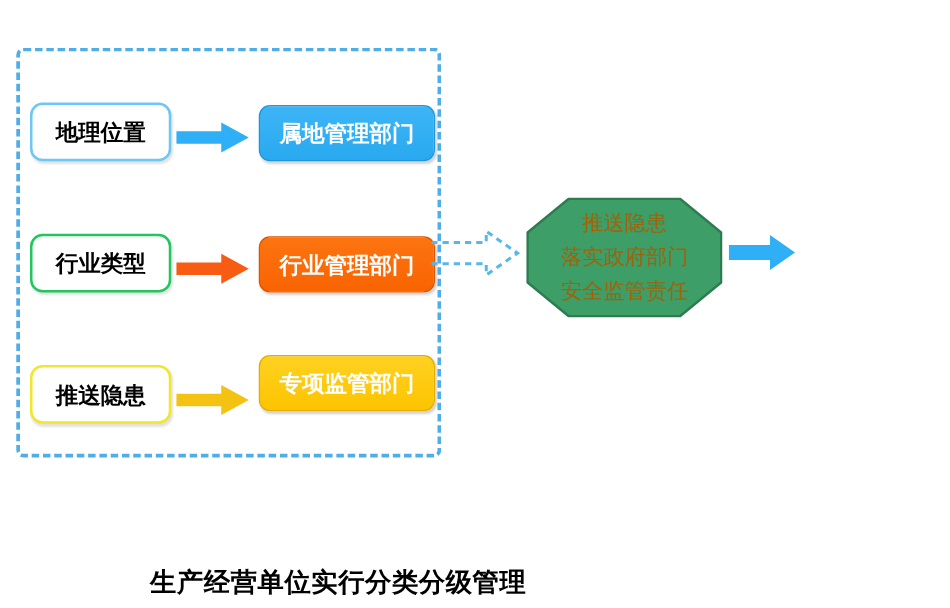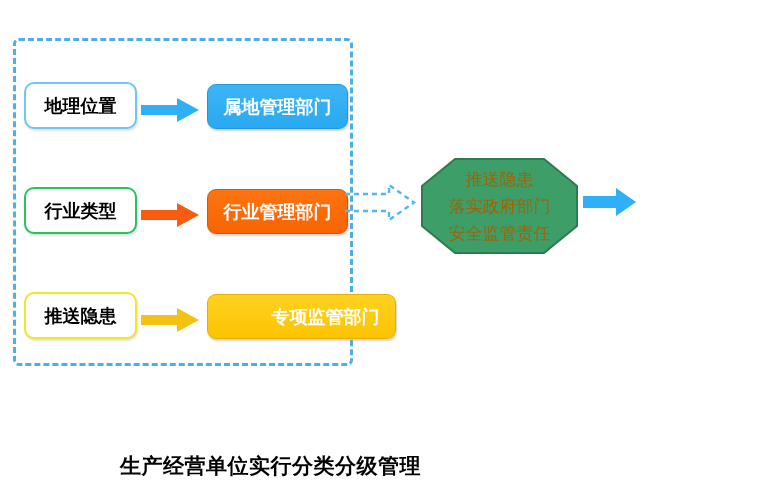--- a/index.html
+++ b/index.html
@@ -23,21 +23,21 @@
     position:absolute;left:207px;width:139px;height:43px;
     border-radius:9px;display:flex;align-items:center;justify-content:center;
     font-size:18px;font-weight:bold;color:#ffffff;
     box-shadow:1px 2px 2px rgba(0,0,0,0.18);
   }
   .row-geo .src-box{top:82px;border:2px solid #6CC7F3;}
   .row-geo .tgt-box{top:84px;background:linear-gradient(180deg,#3CB5F6,#29A9F0);border:1px solid #1C97DD;}
   .row-ind .src-box{top:187px;border:2px solid #22c55e;text-align:center;}
   .row-ind .tgt-box{top:189px;background:linear-gradient(180deg,#FC7410,#F96402);border:1px solid #DD5500;}
   .row-spc .src-box{top:292px;border:2px solid #F0E62A;}
-  .row-spc .tgt-box{top:294px;background:linear-gradient(180deg,#FFD121,#FCC400);border:1px solid #E3AE00;padding-left:48px;}
+  .row-spc .tgt-box{top:284px;background:linear-gradient(180deg,#FFD121,#FCC400);border:1px solid #E3AE00;}
 
   .row-arrow{position:absolute;left:141px;width:60px;height:30px;}
   .row-geo .row-arrow{top:95px;color:#2FAFF5;}
   .row-ind .row-arrow{top:200px;color:#F85B12;}
   .row-spc .row-arrow{top:305px;color:#F3C212;}
 
   .dashed-arrow{position:absolute;left:345px;top:181px;width:72px;height:44px;color:#55B7EA;}
 
   .hub{position:absolute;left:421px;top:158px;width:157px;height:96px;}
   .hub svg{position:absolute;left:0;top:0;}

